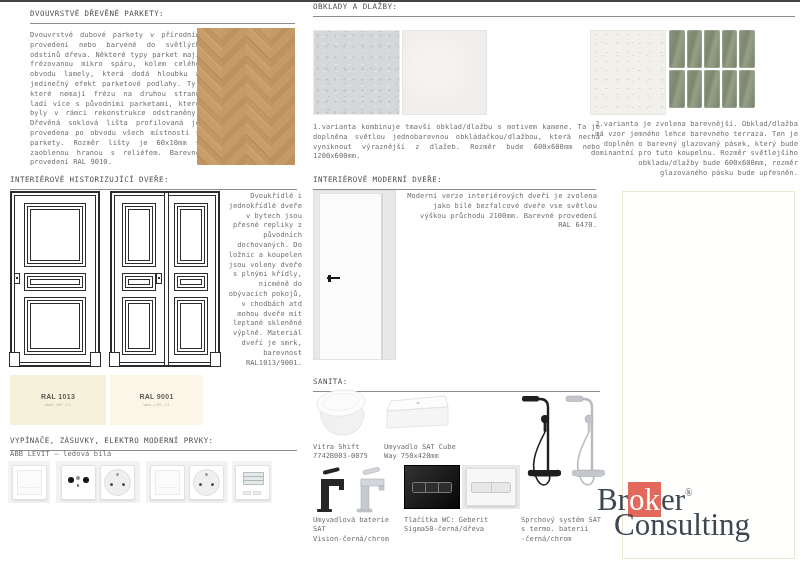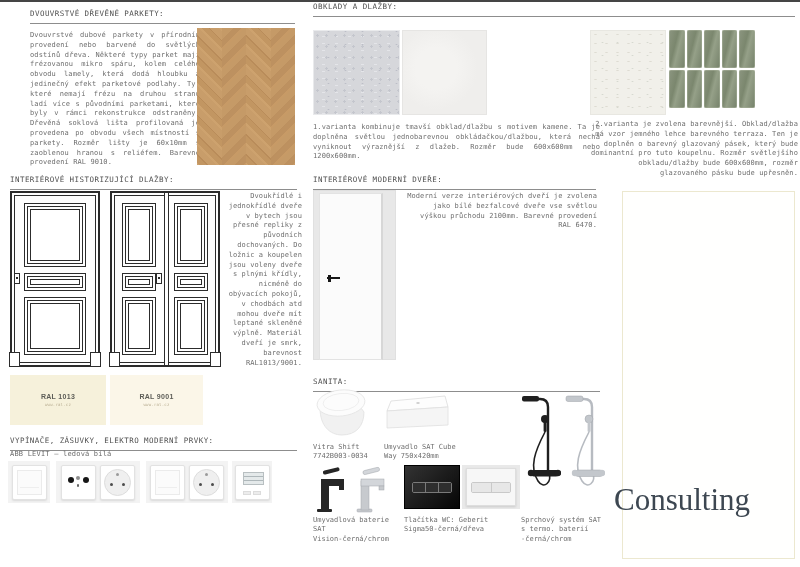--- a/index.html
+++ b/index.html
@@ -114,21 +114,21 @@
 <div class="abs top-rule"></div>
 
 <div class="abs heading" style="left:30px;top:9px;width:265px;">DVOUVRSTVÉ DŘEVĚNÉ PARKETY:</div>
 
 <div class="abs btext" style="left:30px;top:31px;width:170px;">Dvouvrstvé dubové parkety v přírodním provedení nebo barvené do světlých odstínů dřeva. Některé typy parket mají frézovanou mikro spáru, kolem celého obvodu lamely, která dodá hloubku a jedinečný efekt parketové podlahy. Ty, které nemají frézu na druhou stranu ladí více s původními parketami, které byly v rámci rekonstrukce odstraněny. Dřevěná soklová lišta profilovaná je provedena po obvodu všech místností s parkety. Rozměr lišty je 60x10mm s zaoblenou hranou s reliéfem. Barevné provedení RAL 9010.</div>
 
 <div class="abs parquet" style="left:197px;top:28px;width:98px;height:137px;">
   <span class="hb a"></span><span class="hb b"></span><span class="hb a"></span><span class="hb b"></span>
 </div>
 
-<div class="abs heading" style="left:10px;top:175px;width:287px;">INTERIÉROVÉ HISTORIZUJÍCÍ DLAŽBY:</div>
+<div class="abs heading" style="left:10px;top:175px;width:287px;">INTERIÉROVÉ HISTORIZUJÍCÍ DVEŘE:</div>
 
 <div class="abs hdoor" style="left:10px;top:191px;width:86px;height:172px;">
   <div class="molding" style="left:12px;right:12px;top:10px;height:62px;"></div>
   <div class="molding" style="left:12px;right:12px;top:80px;height:16px;"></div>
   <div class="molding" style="left:12px;right:12px;top:104px;height:56px;"></div>
   <div class="knob" style="left:2px;top:80px;"></div>
   <div class="plinth" style="left:-3px;"></div>
   <div class="plinth" style="right:-3px;"></div>
 </div>
 
@@ -232,21 +232,21 @@
 
 <div class="abs" style="left:384px;top:392px;width:66px;height:44px;">
   <svg width="66" height="44" viewBox="0 0 66 44">
     <polygon points="7,9 61,4 64,15 3,19" fill="#fdfdfd" stroke="#dcdcdc" stroke-width="0.8"></polygon>
     <polygon points="3,19 64,15 64,33 3,36" fill="#f5f5f5" stroke="#e0e0e0" stroke-width="0.8"></polygon>
     <ellipse cx="34" cy="11" rx="1.8" ry="1" fill="#cfcfcf"></ellipse>
   </svg>
 </div>
 
 <div class="abs plabel" style="left:313px;top:443px;width:80px;">Vitra Shift
-7742B003-0034</div>
+7742B003-0075</div>
 <div class="abs plabel" style="left:384px;top:443px;width:90px;">Umyvadlo SAT Cube
 Way 750x420mm</div>
 
 <div class="abs" style="left:314px;top:465px;width:76px;height:50px;display:flex;gap:6px;">
   <svg width="34" height="50" viewBox="0 0 34 50">
     <rect x="3" y="44" width="15" height="3" rx="1" fill="#262626"></rect>
     <rect x="7" y="16" width="8" height="29" fill="#262626"></rect>
     <rect x="7" y="14" width="23" height="7" fill="#262626"></rect>
     <rect x="25" y="21" width="5" height="4" fill="#262626"></rect>
     <rect x="9" y="6" width="17" height="4" rx="2" fill="#262626" transform="rotate(-14 9 8)"></rect>
@@ -317,14 +317,15 @@
     <i></i>
     <i></i>
     <i></i>
     <i></i>
 </div>
 <div class="abs btext left" style="left:590px;top:120px;width:208px;">2.varianta je zvolena barevnější. Obklad/dlažba má vzor jemného lehce barevného terraza. Ten je doplněn o barevný glazovaný pásek, který bude dominantní pro tuto koupelnu. Rozměr světlejšího obkladu/dlažby bude 600x600mm, rozměr glazovaného pásku bude upřesněn.</div>
 
 <div class="abs cream-frame" style="left:622px;top:191px;width:171px;height:366px;"></div>
 
 <div class="abs logo" style="left:597px;top:487px;">
+  <div class="l1"><span>Br</span><span class="ok">ok</span><span>er</span><span class="reg">®</span></div>
   <div class="l2">Consulting</div>
 </div>
 
 </body></html>

